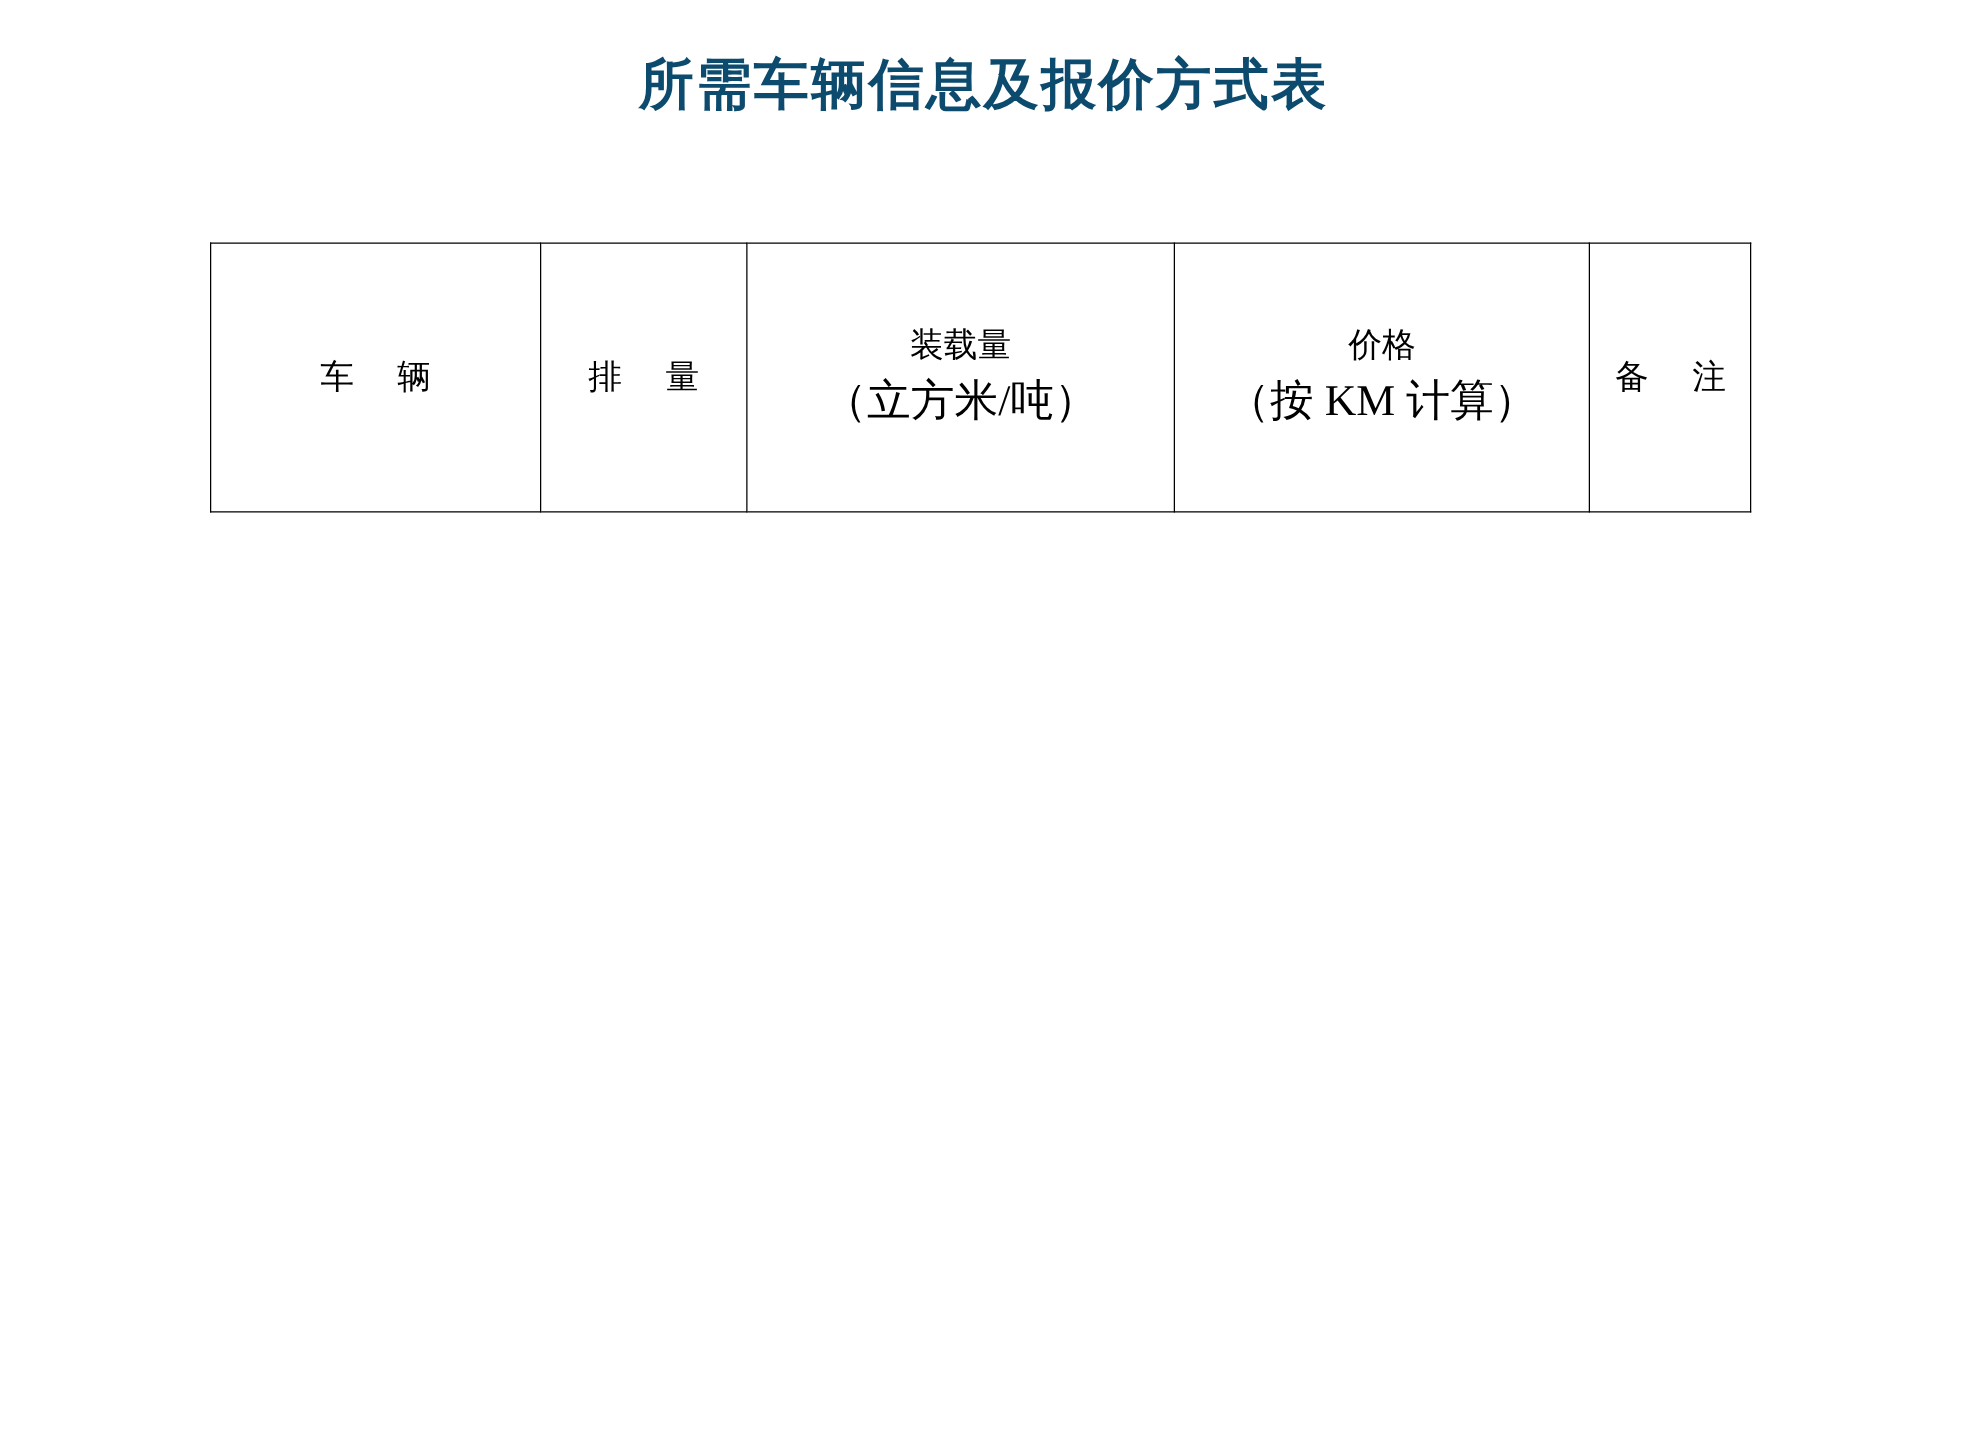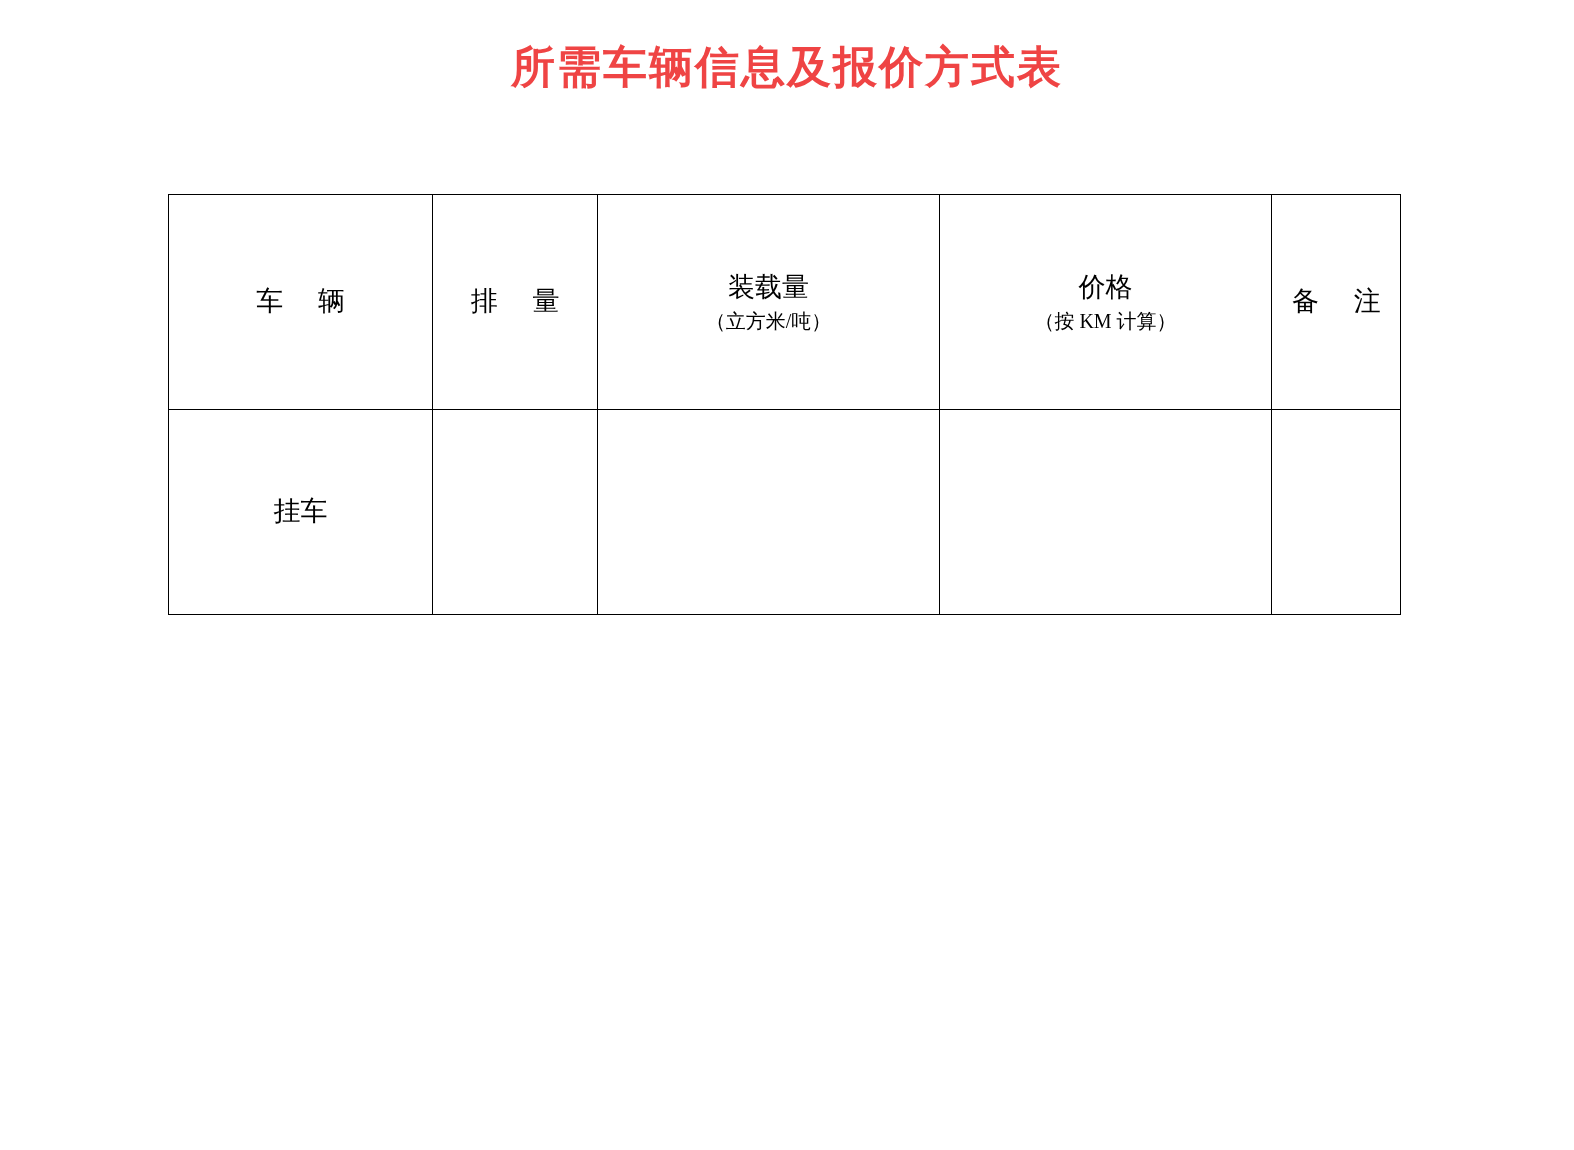--- a/index.html
+++ b/index.html
@@ -21,21 +21,21 @@
     box-sizing: border-box;
   }
   .doc-title {
     text-align: center;
     font-family: "Liberation Serif", "DejaVu Serif", serif;
     font-weight: bold;
     font-size: 44px;
     letter-spacing: 2px;
     margin: 0;
     padding-top: 38px;
-    color: #ef4444;
+    color: #0c4a6e;
   }
   .table-wrap {
     position: absolute;
     left: 168px;
     top: 194px;
     width: 1232px;
   }
   table.vehicle-table {
     border-collapse: collapse;
     width: 1232px;
@@ -57,21 +57,21 @@
   col.c4 { width: 332px; }
   col.c5 { width: 129px; }
 
   tr.header-row td { height: 206px; }
   tr.body-row-1 td { height: 254px; }
   tr.body-row-2 td { height: 254px; }
   tr.body-row-3 td { height: 196px; }
 
   .cell-line { display: block; white-space: pre; }
   .spaced { letter-spacing: 14px; text-indent: 14px; }
-  .sub { font-size: 20px; }
+  .sub { font-size: 35px; }
 </style>
 </head>
 <body>
 
 <div class="page">
 
   <h1 class="doc-title">所需车辆信息及报价方式表</h1>
 
   <div class="table-wrap">
     <table class="vehicle-table">
@@ -98,26 +98,17 @@
             <span class="cell-line">价格</span>
             <span class="cell-line sub">（按 KM 计算）</span>
           </td>
           <td>
             <span class="cell-line spaced">备 注</span>
           </td>
         </tr>
 
 
 
-        <tr class="body-row-3">
-          <td>
-            <span class="cell-line">挂车</span>
-          </td>
-          <td></td>
-          <td></td>
-          <td></td>
-          <td></td>
-        </tr>
       </tbody>
     </table>
   </div>
 
 </div>
 
 </body></html>

